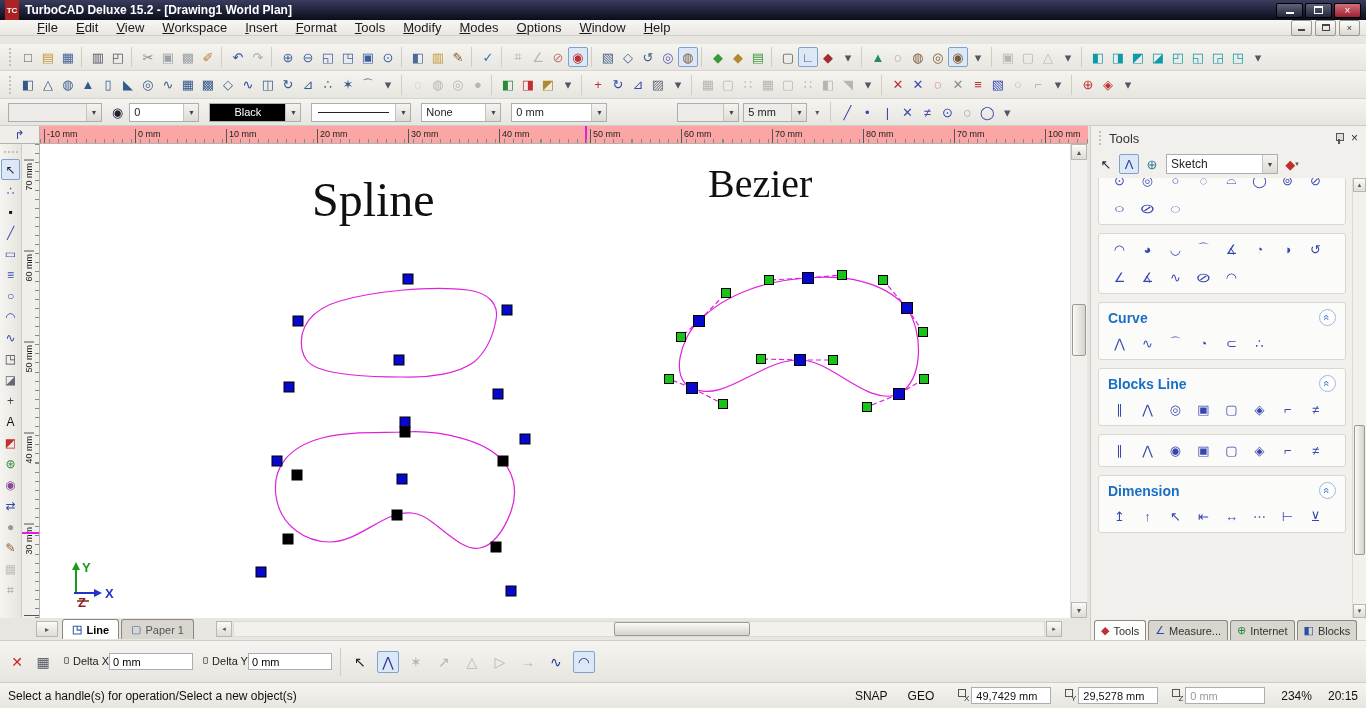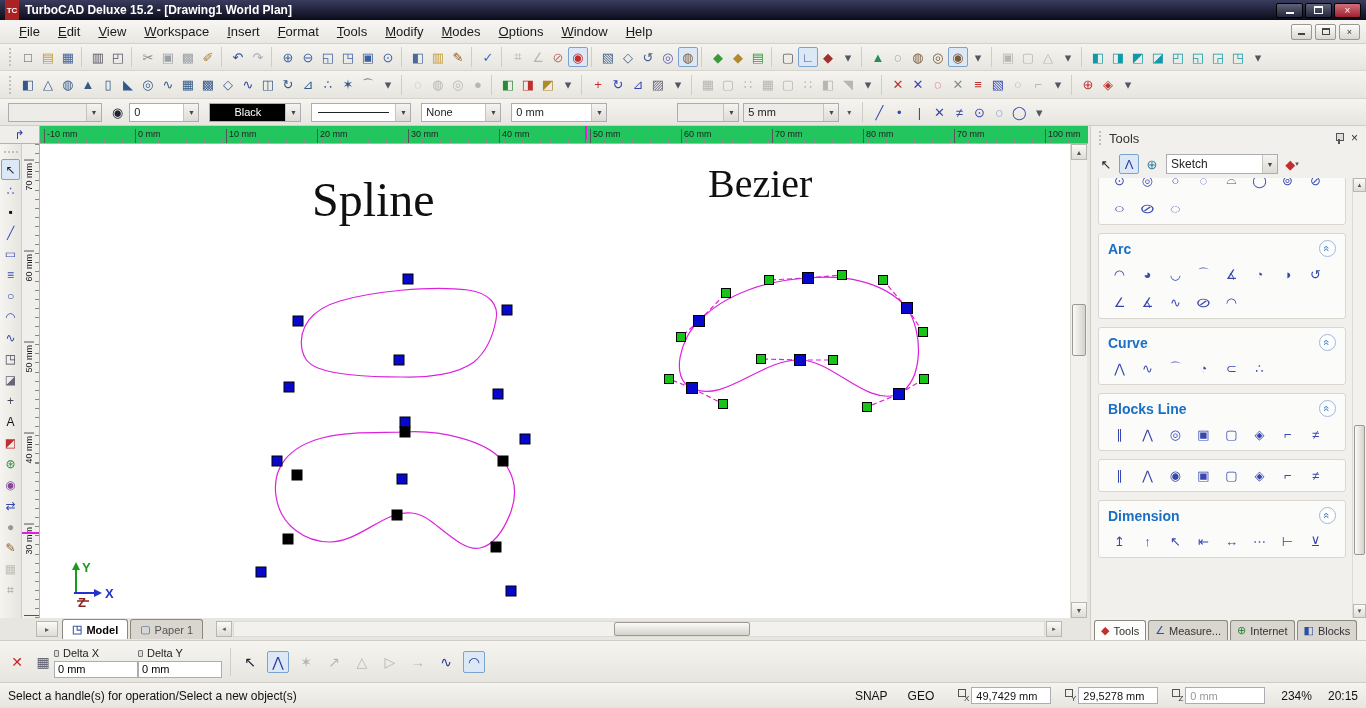--- a/index.html
+++ b/index.html
@@ -10,21 +10,21 @@
   .titlebar{position:absolute;top:0;left:0;right:0;height:20px;background:linear-gradient(#3a3c5e,#0b0c1a);color:#fff;display:flex;align-items:center;padding:0 5px}
   .app-icon{width:14px;height:30px;background:#a22;color:#fff;font-size:8px;font-weight:bold;display:flex;align-items:center;justify-content:center;border-radius:2px;margin-right:6px}
   .title{font-weight:bold;font-size:12px}
   .winbtns{margin-left:auto;display:flex;gap:2px}
   .wbtn{width:27px;height:15px;background:linear-gradient(#606278,#23253a);border:1px solid #000;border-radius:2px;color:#fff;display:flex;align-items:center;justify-content:center;font-size:10px}
   .wbtn.close{background:linear-gradient(#d0707a,#a02030)}
   .ico-min{width:8px;height:2px;background:#fff;margin-top:6px}
   .ico-max{width:9px;height:8px;border:1px solid #fff;border-top-width:2px}
 
   
-  .menubar{position:absolute;top:20px;left:0;right:0;height:24px;background:linear-gradient(#f7f6f3,#e9e7e1);border-bottom:1px solid #d2d0c8;display:flex;align-items:center;padding-left:10px;font-size:13px}
+  .menubar{position:absolute;top:20px;left:0;right:0;height:16px;background:linear-gradient(#f7f6f3,#e9e7e1);border-bottom:1px solid #d2d0c8;display:flex;align-items:center;padding-left:28px;font-size:13px}
   .menu-item{display:inline-block;padding:3px 9px;color:#1a1a1a}
   .menu-item::first-letter{text-decoration:underline}
   .mdi{margin-left:auto;display:flex;gap:3px;margin-right:6px}
   .mdibtn{width:21px;height:16px;background:linear-gradient(#fdfdfb,#d9d7d0);border:1px solid #9a988f;border-radius:2px;display:flex;align-items:center;justify-content:center;font-size:9px;color:#333}
   .ico-min2{width:7px;height:2px;background:#444;margin-top:5px}
   .ico-max2{width:8px;height:7px;border:1px solid #444;border-top-width:2px}
 
   
   .tb{position:absolute;left:0;right:0;display:flex;align-items:center;background:linear-gradient(#f5f4f0,#e7e5df);border-bottom:1px solid #d6d4cc;padding-left:4px}
   .tb::before,.grip-v::before{content:"";width:2px;height:18px;border-left:2px dotted #c2c0b8;margin:0 5px}
@@ -39,21 +39,21 @@
   .combo{height:19px;background:#fff;border:1px solid #abadb3;display:flex;align-items:center;flex:none}
   .combo.dis{background:#edece8}
   .carrow{width:15px;align-self:stretch;background:linear-gradient(#f5f4f1,#dddbd4);border-left:1px solid #c6c4bd;display:flex;align-items:center;justify-content:center;font-size:7px;color:#444;flex:none}
   .cval{padding:0 4px;flex:1;white-space:nowrap;overflow:hidden}
   .swatch-black{flex:1;align-self:stretch;background:#000;color:#fff;display:flex;align-items:center;justify-content:center;font-size:11px}
   .lineline{flex:1;height:1px;background:#222;margin:0 6px}
   .eye{font-size:13px;color:#223;margin:0 2px;flex:none}
 
   
   .corner{position:absolute;top:126px;left:0;width:40px;height:18px;background:#efeeea;border-right:1px solid #b5b3ab;border-bottom:1px solid #b5b3ab;display:flex;align-items:center;justify-content:center;color:#2b3fa0;font-size:12px}
-  .hruler{position:absolute;top:126px;left:40px;width:1048px;height:18px;background:#22c55e;border-bottom:1px solid #b5b3ab;font-size:9px;color:#222;overflow:hidden}
+  .hruler{position:absolute;top:126px;left:40px;width:1048px;height:18px;background:#fca5a5;border-bottom:1px solid #b5b3ab;font-size:9px;color:#222;overflow:hidden}
   .hruler::after{content:"";position:absolute;bottom:0;left:0;right:0;height:4px;background:repeating-linear-gradient(to right,#888 0 1px,transparent 1px 9.1px)}
   .hlabel{position:absolute;top:3px;border-left:1px solid #555;padding-left:2px;height:14px}
   .hcursor{position:absolute;top:0;bottom:0;width:2px;background:#e020e0}
   .vruler{position:absolute;top:144px;left:22px;width:18px;height:474px;background:#f0efeb;border-right:1px solid #b5b3ab;font-size:9px;color:#222;overflow:hidden}
   .vruler::after{content:"";position:absolute;right:0;top:0;bottom:0;width:4px;background:repeating-linear-gradient(to bottom,#888 0 1px,transparent 1px 9.1px)}
   .vlabel{position:absolute;left:2px;writing-mode:vertical-rl;transform:rotate(180deg);border-bottom:1px solid #555;padding-bottom:2px}
   .vcursor{position:absolute;left:0;right:0;height:2px;background:#e020e0}
 
   
   .lefttb{position:absolute;top:144px;left:0;width:22px;height:474px;background:linear-gradient(90deg,#f5f4f0,#e7e5df);border-right:1px solid #cfcdc5;display:flex;flex-direction:column;align-items:center;padding-top:7px}
@@ -105,21 +105,21 @@
   .rp-scroll .sbtn{height:14px;font-size:6px}
   .rp-thumb{position:absolute;left:1px;right:1px;top:247px;height:130px;background:linear-gradient(90deg,#fbfaf8,#d5d3cb);border:1px solid #9b9992;border-radius:2px}
   .ptabs{position:absolute;bottom:0;left:0;right:0;height:22px;display:flex;align-items:flex-end;padding-left:3px;gap:2px}
   .ptab{height:20px;display:flex;align-items:center;gap:4px;padding:0 6px;font-size:11px;border:1px solid #8a887f;border-bottom:none;border-radius:3px 3px 0 0;background:#d8d6cf;color:#333;white-space:nowrap}
   .ptab.active{background:#fdfdfb}
 
   
   .inspector{position:absolute;top:640px;left:0;right:0;height:42px;background:linear-gradient(#f5f4f0,#e7e5df);border-top:1px solid #cfcdc5;display:flex;align-items:center;font-size:11px;padding-left:6px}
   .inspector .tbi{width:22px;height:22px;font-size:14px}
   .vsep{width:1px;height:28px;background:#cfcdc5;margin:0 8px;flex:none}
-  .fld{display:flex;flex-direction:column;flex:none}
+  .fld{display:flex;flex-direction:row;margin-left:10px;flex:none}
   .fld-l{display:flex;align-items:center;gap:4px;height:15px;color:#222}
   .lock{width:5px;height:7px;border:1px solid #777;border-radius:1px;background:#ddd}
   .fld input{width:84px;height:17px;border:1px solid #abadb3;font-size:11px;padding:0 3px;font-family:inherit;background:#fff}
 
   
   .statusbar{position:absolute;top:682px;left:0;right:0;height:26px;background:linear-gradient(#f5f4f0,#e7e5df);border-top:1px solid #cfcdc5;display:flex;align-items:center;font-size:12px;padding:0 8px;color:#111}
   .sb-msg{flex:1}
   .sb-flag{margin:0 10px;flex:none}
   .coordbox{display:flex;align-items:center;margin-left:14px;flex:none}
   .cico{width:11px;height:13px;position:relative;margin-right:2px;flex:none}
@@ -315,21 +315,21 @@
     <span class="carrow">▼</span>
   </div>
   <div class="combo" style="width:96px;margin-left:10px">
     <span class="cval">0 mm</span>
     <span class="carrow">▼</span>
   </div>
   <div class="combo dis" style="width:62px;margin-left:70px">
     <span class="cval"></span>
     <span class="carrow">▼</span>
   </div>
-  <div class="combo dis" style="width:96px;margin-left:4px">
+  <div class="combo dis" style="width:64px;margin-left:4px">
     <span class="cval">5 mm</span>
     <span class="carrow">▼</span>
   </div>
   <span class="tbi" style="color:#556;font-size:8px">▾</span>
   <span class="tsep"></span>
   <span id="snapicons" style="display:flex">
       <span class="tbi" title="snap-free-icon" style="color: rgb(56, 71, 176);">╱</span>
       <span class="tbi" title="snap-vertex-icon" style="color: rgb(56, 71, 176);">•</span>
       <span class="tbi" title="snap-middle-icon" style="color: rgb(56, 71, 176);">|</span>
       <span class="tbi" title="snap-intersection-icon" style="color: rgb(56, 71, 176);">✕</span>
@@ -456,21 +456,21 @@
   <span class="sbtn" style="top:0">▲</span>
   <span class="vthumb" style="top:160px"></span>
   <span class="sbtn" style="bottom:0">▼</span>
 </div>
 
 <div class="tabrow">
   <span class="tabgrip">▸</span>
   <span class="doctabs" id="doctabs">
       <span class="dtab active">
         <span style="color: rgb(59, 95, 160); font-size: 11px;">◳</span>
-        <span>Model</span>
+        <span>Line</span>
       </span>
       <span class="dtab">
         <span style="color: rgb(59, 95, 160); font-size: 11px;">▢</span>
         <span>Paper 1</span>
       </span>
     </span>
   <span class="hs-larrow hs-btn">◂</span>
   <span class="hs-track">
     <span class="hs-thumb"></span>
   </span>
@@ -509,24 +509,20 @@
           <span class="pti" title="circle-tan-2arc-icon">⊚</span>
           <span class="pti" title="circle-tan-point-icon">⊘</span>
         </div>
         <div class="sec-row">
           <span class="pti ell" title="ellipse-icon">○</span>
           <span class="pti ell" title="ellipse-rotated-icon">⊘</span>
           <span class="pti ell" title="ellipse-fixed-ratio-icon">◌</span>
         </div>
       </div>
       <div class="sec">
-        <div class="sec-h">
-          <span class="sec-t">Arc</span>
-          <span class="sec-c">«</span>
-        </div>
         <div class="sec-row">
           <span class="pti" title="arc-center-radius-icon">◠</span>
           <span class="pti" title="arc-concentric-icon">◕</span>
           <span class="pti" title="arc-start-end-icon">◡</span>
           <span class="pti" title="arc-3point-icon">⌒</span>
           <span class="pti" title="arc-tangent-icon">∡</span>
           <span class="pti" title="arc-1-2-3-icon">◔</span>
           <span class="pti" title="arc-1-3-2-icon">◑</span>
           <span class="pti" title="arc-rotated-icon">↺</span>
         </div>

